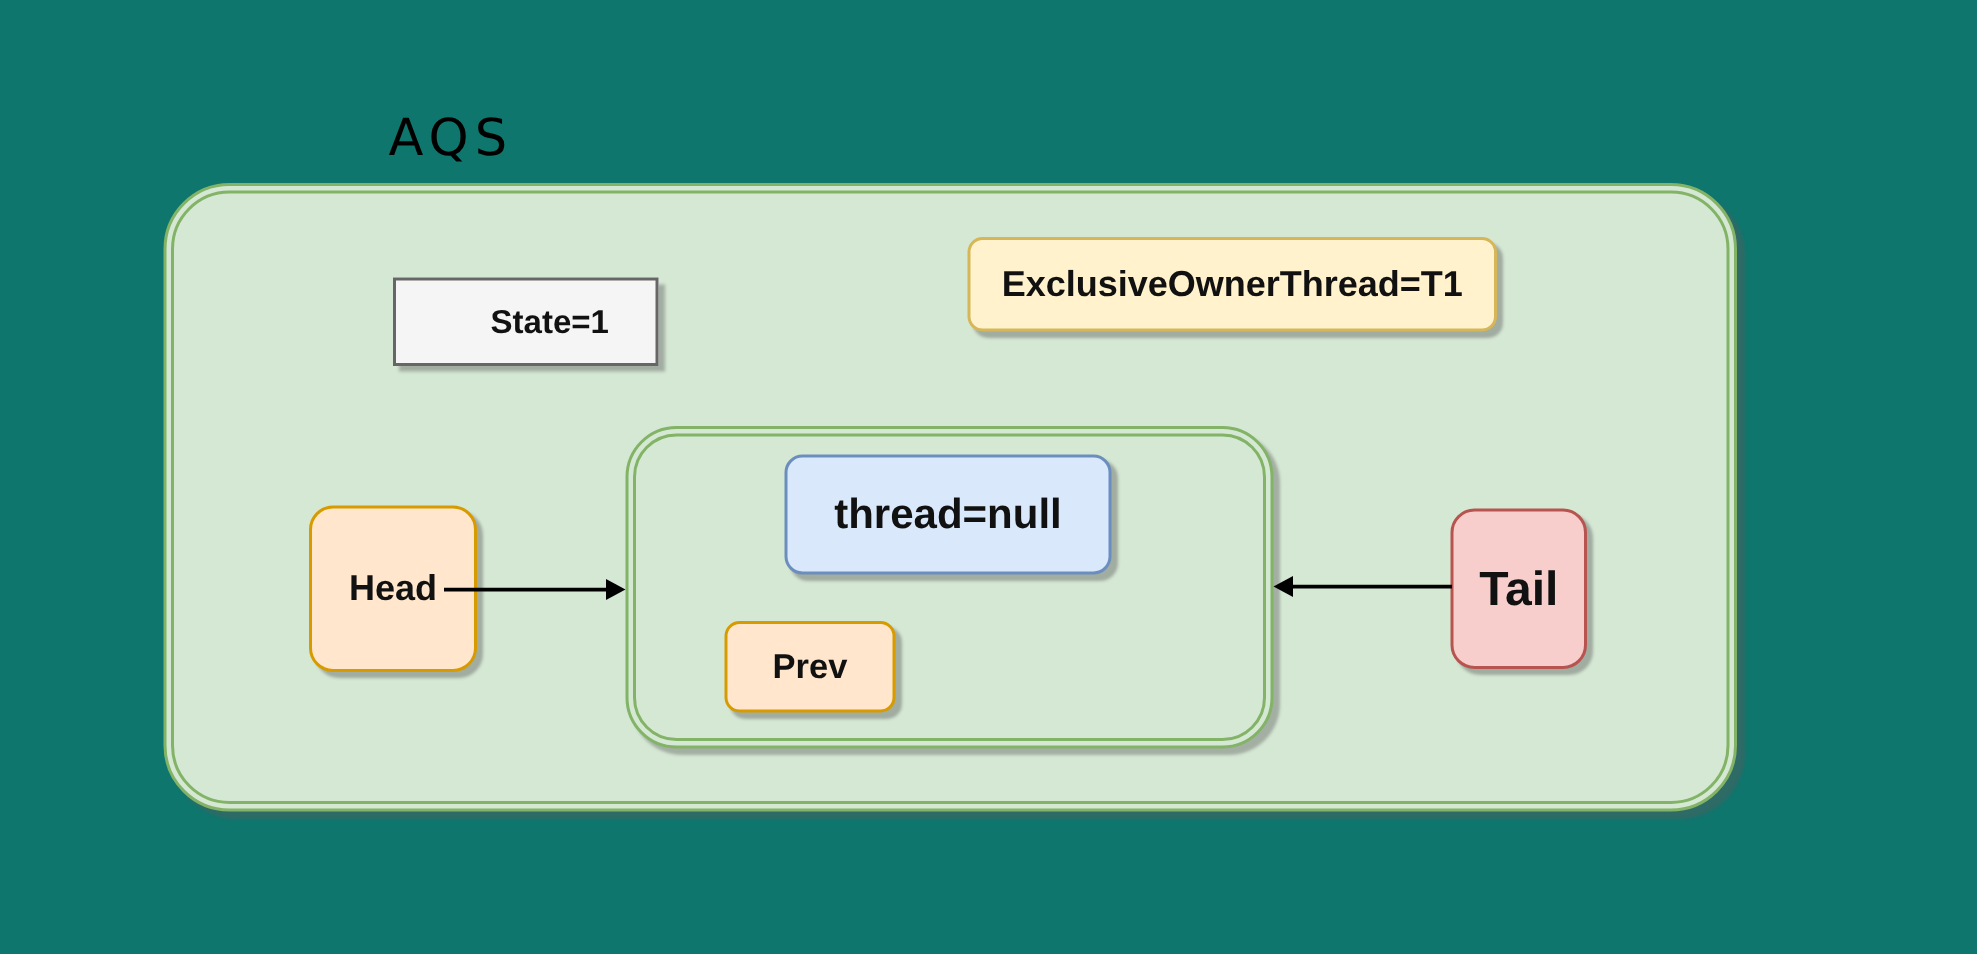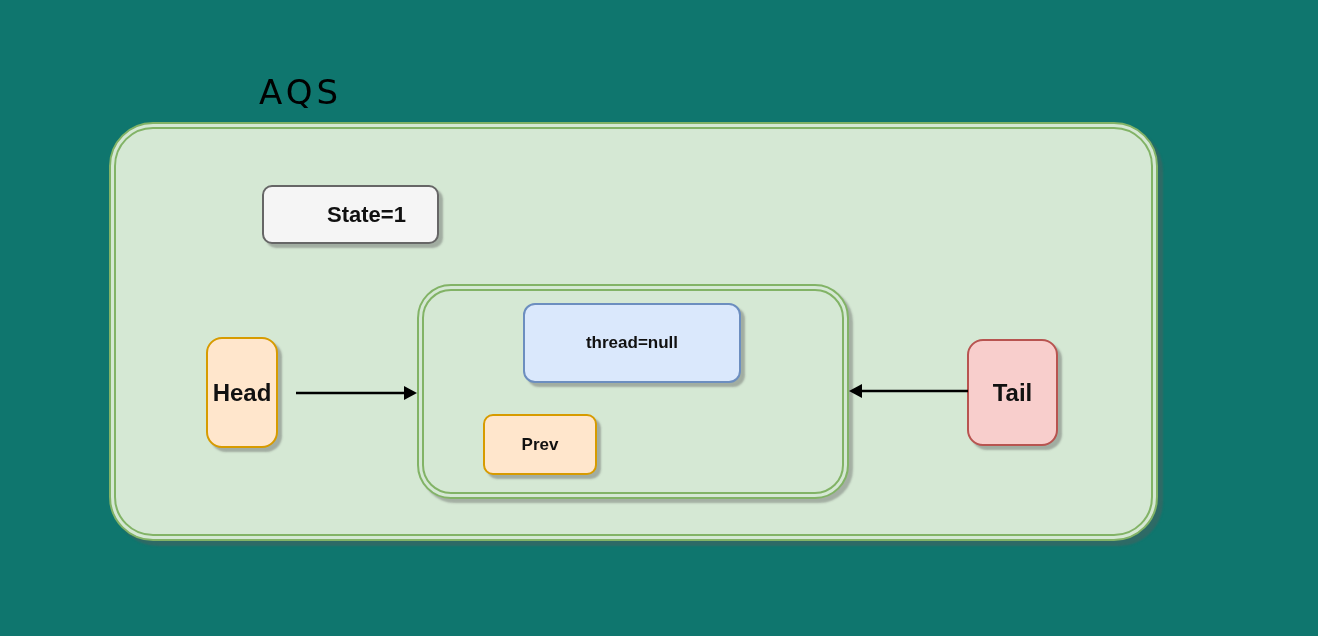--- a/index.html
+++ b/index.html
@@ -59,65 +59,65 @@
     box-sizing: border-box;
     font-weight: bold;
     color: #111111;
     box-shadow: 4px 4px 2px rgba(90, 90, 90, 0.42);
     white-space: nowrap;
   }
   .node-state {
     left: 262px; top: 185px; width: 177px; height: 59px;
     background: #f5f5f5;
     border: 2px solid #666666;
-    border-radius: 10px;
+    border-radius: 0;
     font-size: 22px;
     padding-left: 32px;
   }
   .node-exclusive {
     left: 645px; top: 158px; width: 353px; height: 63px;
     background: #fff2cc;
     border: 2px solid #d6b656;
     border-radius: 10px;
     font-size: 24px;
   }
   .node-thread {
     left: 523px; top: 303px; width: 218px; height: 80px;
     background: #dae8fc;
     border: 2px solid #6c8ebf;
     border-radius: 12px;
-    font-size: 17px;
+    font-size: 28px;
   }
   .node-prev {
     left: 483px; top: 414px; width: 114px; height: 61px;
     background: #ffe6cc;
     border: 2px solid #d79b00;
     border-radius: 10px;
-    font-size: 17px;
+    font-size: 23px;
   }
   .node-next {
     left: 674px; top: 414px; width: 109px; height: 60px;
     background: #f8cecc;
     border: 2px solid #b85450;
     border-radius: 10px;
     font-size: 23px;
   }
   .node-head {
-    left: 206px; top: 337px; width: 72px; height: 111px;
+    left: 206px; top: 337px; width: 112px; height: 111px;
     background: #ffe6cc;
     border: 2px solid #d79b00;
     border-radius: 16px;
     font-size: 24px;
   }
   .node-tail {
     left: 967px; top: 339px; width: 91px; height: 107px;
     background: #f8cecc;
     border: 2px solid #b85450;
     border-radius: 16px;
-    font-size: 24px;
+    font-size: 32px;
   }
   .arrow-svg {
     position: absolute;
     overflow: visible;
   }
   .arrow-head-svg { left: 296px; top: 382px; }
   .arrow-tail-svg { left: 849px; top: 380px; }
   .watermark {
     position: absolute;
     left: 1124px;
@@ -133,20 +133,21 @@
 <div class="canvas">
 
   <div class="diagram-title">AQS</div>
 
   <div class="container-outer"></div>
 
   <div class="container-inner"></div>
 
   <div class="node node-state">State=1</div>
 
+  <div class="node node-exclusive">ExclusiveOwnerThread=T1</div>
 
   <div class="node node-thread">thread=null</div>
 
   <div class="node node-prev">Prev</div>
 
 
   <div class="node node-head">Head</div>
 
   <div class="node node-tail">Tail</div>
 

